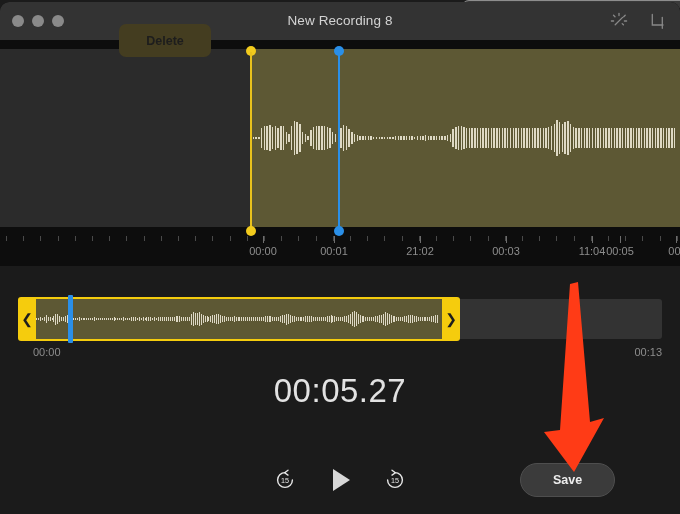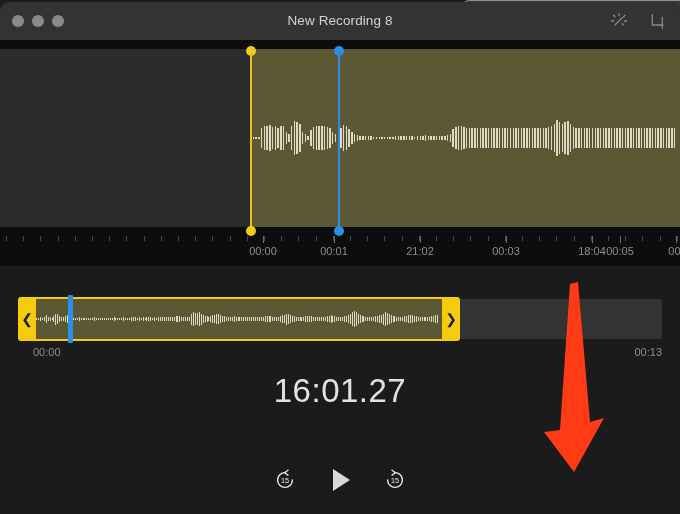--- a/index.html
+++ b/index.html
@@ -614,21 +614,21 @@
         <div class="tick" style="left: 676.8px;"></div>
         <div class="tick major" style="left: 263px;"></div>
         <div class="ruler-label" style="left: 263px;">00:00</div>
         <div class="tick major" style="left: 334px;"></div>
         <div class="ruler-label" style="left: 334px;">00:01</div>
         <div class="tick major" style="left: 420px;"></div>
         <div class="ruler-label" style="left: 420px;">21:02</div>
         <div class="tick major" style="left: 506px;"></div>
         <div class="ruler-label" style="left: 506px;">00:03</div>
         <div class="tick major" style="left: 592px;"></div>
-        <div class="ruler-label" style="left: 592px;">18:04</div>
+        <div class="ruler-label" style="left: 592px;">11:04</div>
         <div class="tick major" style="left: 620px;"></div>
         <div class="ruler-label" style="left: 620px;">00:05</div>
         <div class="tick major" style="left: 676px;"></div>
         <div class="ruler-label" style="left: 676px;">00:</div>
       </div>
 
     <div class="overview">
       <div class="ov-track"></div>
       <div class="ov-selection">
         <div class="ov-grip left">❮</div>
@@ -844,24 +844,25 @@
               <div class="ovbar" style="height: 8.8px; width: 0.98px; margin-right: 0.98px;"></div>
             </div>
         </div>
         <div class="ov-grip right">❯</div>
       </div>
       <div class="ov-playhead"></div>
       <div class="ov-time start">00:00</div>
       <div class="ov-time end">00:13</div>
     </div>
 
-    <div class="time-readout">16:01.27</div>
+    <div class="time-readout">00:05.27</div>
 
     <div class="toolbar"></div>
 
+    <button class="btn btn-olive btn-delete">Delete</button>
 
     <div class="play-controls">
       <div class="ctrl-icon">
         <svg width="24" height="24" viewBox="0 0 24 24">
           <g fill="none" stroke="#e6e6e6" stroke-width="1.4">
             <path d="M12 4.6 A7.4 7.4 0 1 0 19.4 12" stroke-linecap="round"></path>
             <path d="M15 2.2 L11.6 4.7 L15 7.1" stroke-linejoin="round" stroke-linecap="round"></path>
           </g>
           <text x="12" y="15.3" font-size="7.2" fill="#e6e6e6" text-anchor="middle" font-family="Liberation Sans, sans-serif">15</text>
         </svg>
@@ -875,19 +876,20 @@
         <svg width="24" height="24" viewBox="0 0 24 24">
           <g fill="none" stroke="#e6e6e6" stroke-width="1.4">
             <path d="M12 4.6 A7.4 7.4 0 1 1 4.6 12" stroke-linecap="round"></path>
             <path d="M9 2.2 L12.4 4.7 L9 7.1" stroke-linejoin="round" stroke-linecap="round"></path>
           </g>
           <text x="12" y="15.3" font-size="7.2" fill="#e6e6e6" text-anchor="middle" font-family="Liberation Sans, sans-serif">15</text>
         </svg>
       </div>
     </div>
 
+    <button class="btn btn-dark btn-save">Save</button>
   </div>
 
   <svg class="annotation-arrow" viewBox="0 0 96 190">
     <polygon points="50,0 62,140 76,136 46,190 16,150 32,148 42,2" fill="#ff3b16"></polygon>
   </svg>
 
 </div>
 
 </body></html>

